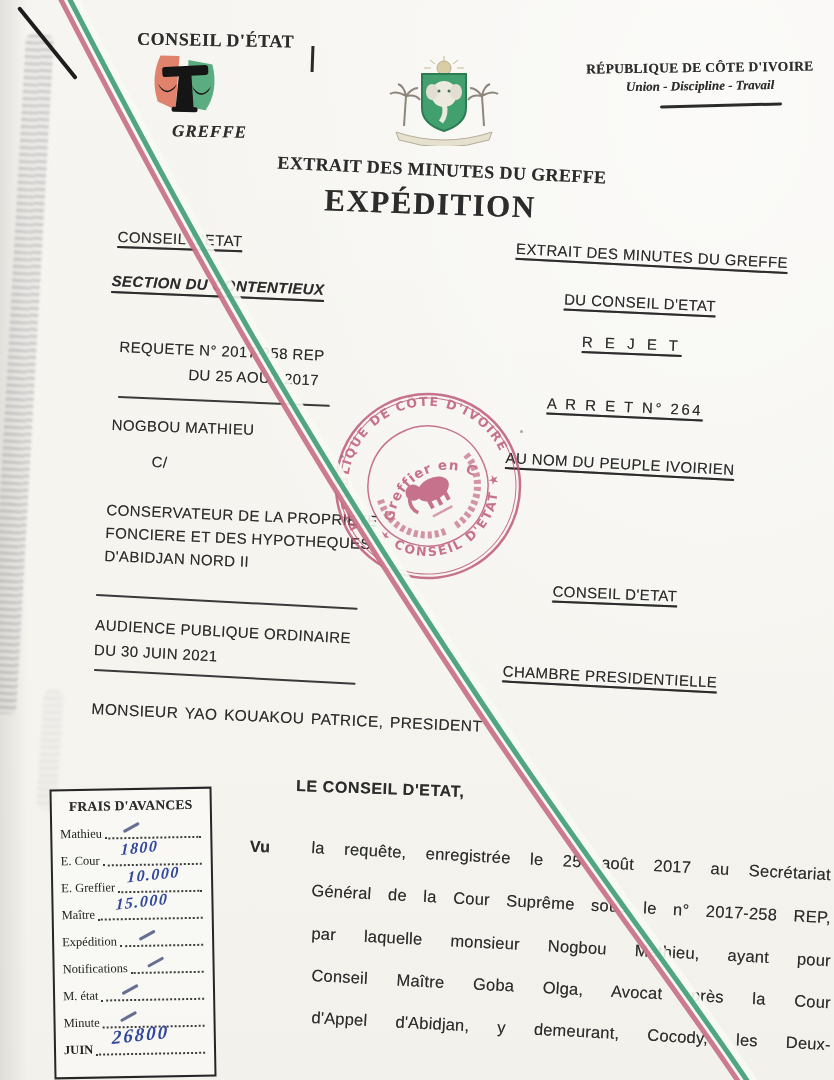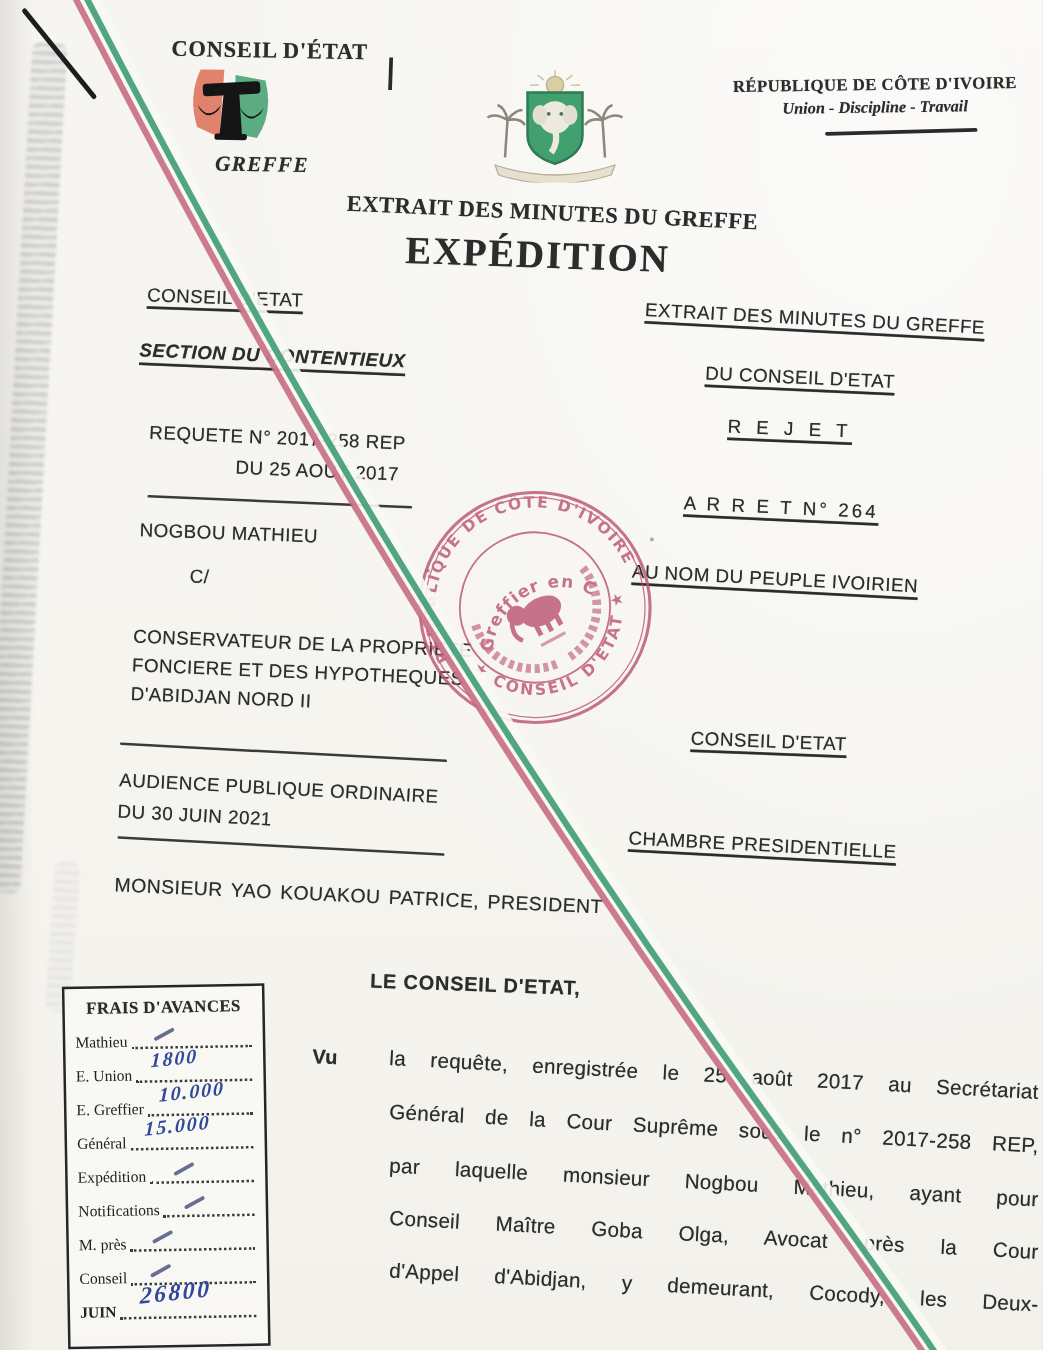--- a/index.html
+++ b/index.html
@@ -231,51 +231,51 @@
   </div>
 
   <div class="abs fees">
     <div class="fees-title scan">FRAIS D'AVANCES</div>
     <div class="fee-row">
       <span>Mathieu</span>
         <span class="fee-leader"></span>
       <span class="mark" style="left:62px;"></span>
     </div>
     <div class="fee-row">
-      <span>E. Union</span>
+      <span>E. Cour</span>
         <span class="fee-leader"></span>
       <span class="hw" style="left:60px;">1800</span>
     </div>
     <div class="fee-row">
       <span>E. Greffier</span>
         <span class="fee-leader"></span>
       <span class="hw" style="left:66px;">10.000</span>
     </div>
     <div class="fee-row">
-      <span>Général</span>
+      <span>Maître</span>
         <span class="fee-leader"></span>
       <span class="hw" style="left:54px;">15.000</span>
     </div>
     <div class="fee-row">
       <span>Expédition</span>
         <span class="fee-leader"></span>
       <span class="mark" style="left:76px;"></span>
     </div>
     <div class="fee-row">
       <span>Notifications</span>
         <span class="fee-leader"></span>
       <span class="mark" style="left:84px;"></span>
     </div>
     <div class="fee-row">
-      <span>M. près</span>
+      <span>M. état</span>
         <span class="fee-leader"></span>
       <span class="mark" style="left:58px;"></span>
     </div>
     <div class="fee-row">
-      <span>Conseil</span>
+      <span>Minute</span>
         <span class="fee-leader"></span>
       <span class="mark" style="left:56px;"></span>
     </div>
     <div class="fee-row fee-total">
       <span>JUIN</span>
         <span class="fee-leader"></span>
       <span class="hw hw-total">26800</span>
     </div>
   </div>
 

